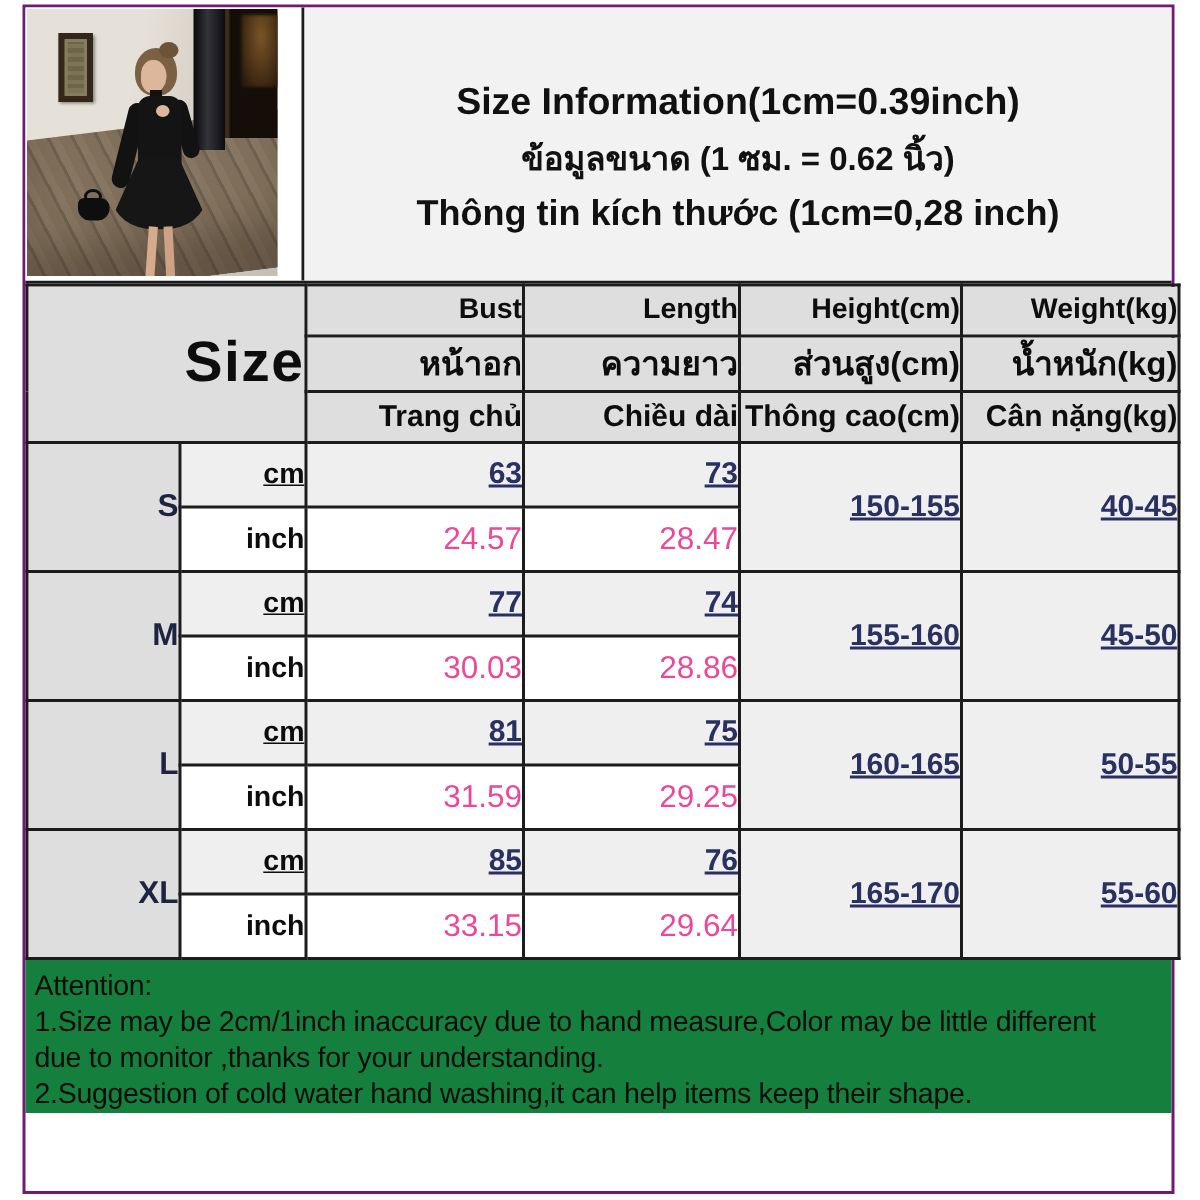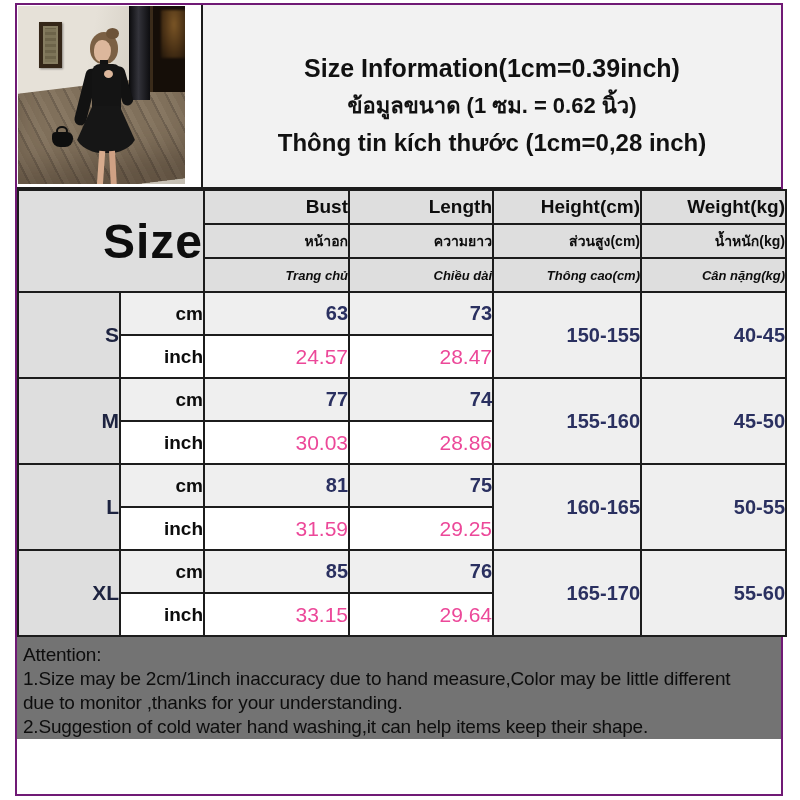--- a/index.html
+++ b/index.html
@@ -41,34 +41,34 @@
   .title-l3 { font-weight:bold; font-size:24px; line-height:37px; }
 
   
   table.size-table { width:768px; border-collapse:collapse; table-layout:fixed; }
   .size-table th, .size-table td { border:2px solid #1c1c1c; text-align:right; vertical-align:middle; padding:0; overflow:hidden; }
   .col-size { width:102px; } .col-unit { width:84px; } .col-bust { width:145px; }
   .col-len { width:144px; } .col-hgt { width:148px; } .col-wgt { width:145px; }
   tr.hdr { height:34px; }
   .hdr th { background:#dedede; font-weight:bold; color:#0d0d0d; }
   .hdr .en { font-size:19px; }
-  .hdr .th-lang { font-size:14px; }
-  .hdr .vi { font-size:13px;font-style:italic; }
-  th.size-big { background:#dedede; font-size:48px; font-weight:bold; letter-spacing:1px; color:#0d0d0d; }
+  .hdr .th-lang { font-size:22px; }
+  .hdr .vi { font-size:20px; }
+  th.size-big { background:#dedede; font-size:38px; font-weight:bold; letter-spacing:1px; color:#0d0d0d; }
   tr.sub { height:43px; }
   th.size-letter { background:#dedede; font-size:21px; font-weight:bold; color:#1d2340; }
   td.unit { font-size:19px; font-weight:bold; color:#0d0d0d; }
-  tr.cm-row td { background:#efefef; }
+  tr.cm-row td { background:#efefef;text-decoration:underline; }
   tr.inch-row td { background:#ffffff; }
   td.val-cm { font-size:20px; font-weight:bold; color:#2a3060; }
   td.val-inch { font-size:21px; font-weight:normal; color:#ec4899; }
   td.hw { background:#efefef !important; font-size:20px; font-weight:bold; color:#2a3060;padding-left:40px; }
 
   
-  .attention { padding:6px 6px 0 6px; background:#737373; }
+  .attention { padding:6px 6px 0 6px; background:#15803d; }
   .attention div { font-size:19px; line-height:24px; letter-spacing:-0.2px; white-space:nowrap; color:#0d0d0d; }
 </style>
 </head>
 <body>
 
 <div class="sheet">
 
   <div class="top-row">
     <div class="photo-cell">
       <div class="photo">

